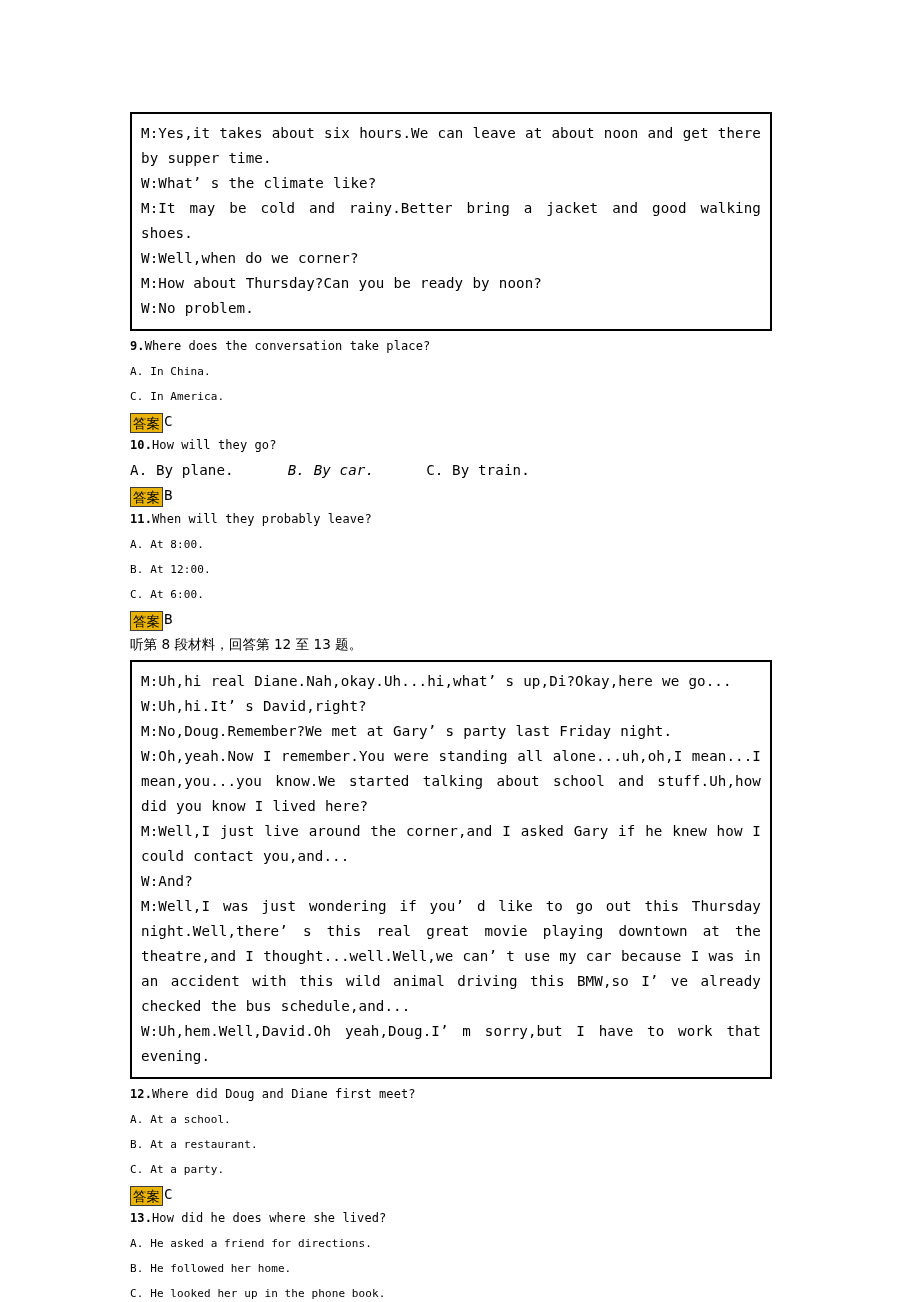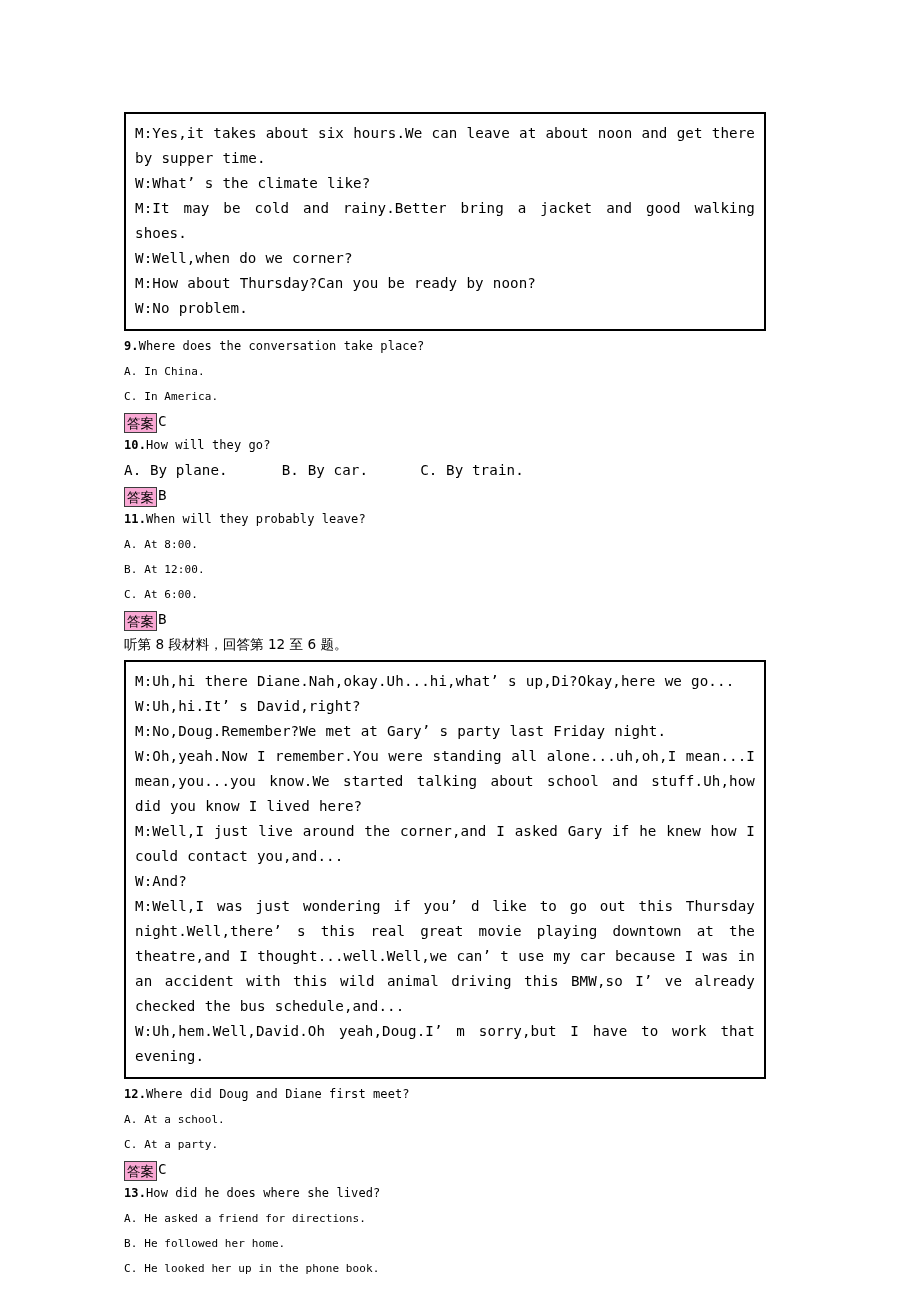--- a/index.html
+++ b/index.html
@@ -13,20 +13,21 @@
     font-family: "DejaVu Sans Mono", monospace;
     color: #000000;
     overflow: hidden;
   }
   .page {
     position: relative;
     width: 888px;
     height: 1302px;
     box-sizing: border-box;
     padding: 112px 122px 12px 124px;
+    margin-left: 6px;
   }
 
   
   .transcript {
     border: 2px solid #000000;
     box-sizing: border-box;
     padding: 7px 9px 8px 9px;
     margin: 0;
     background: #ffffff;
   }
@@ -63,34 +64,34 @@
     white-space: pre;
     letter-spacing: 0.1px;
   }
   .opt-inline {
     font-size: 14.2px;
     line-height: 25px;
     margin: 0;
     white-space: pre;
     letter-spacing: 0.1px;
   }
-  .opt-inline .slot-b { margin-left: 54px; }
+  .opt-inline .slot-b { margin-left: 54px; font-style: italic; }
   .opt-inline .slot-c { margin-left: 52px; }
 
   
   .answer-row {
     font-size: 14.2px;
     line-height: 24px;
     margin: 0;
     white-space: pre;
     display: block;
   }
   .answer-tag {
     display: inline-block;
-    background: #f9a8d4;
+    background: #eab308;
     border: 1px solid #3c3c3c;
     font-family: "DejaVu Sans", sans-serif;
     font-size: 13.5px;
     line-height: 16px;
     padding: 1px 2px 1px 2px;
     vertical-align: -2px;
     letter-spacing: 0px;
   }
   .answer-letter {
     font-family: "DejaVu Sans Mono", monospace;
@@ -139,40 +140,41 @@
   </div>
 
   <div class="qblock">
     <div class="qline"><span class="qnum">11.</span><span>When will they probably leave?</span></div>
     <div class="opt">A. At 8:00.</div>
     <div class="opt">B. At 12:00.</div>
     <div class="opt">C. At 6:00.</div>
     <div class="answer-row"><span class="answer-tag">答案</span><span class="answer-letter">B</span></div>
   </div>
 
-  <div class="cn-instruction">听第 8 段材料，回答第 12 至 6 题。</div>
+  <div class="cn-instruction">听第 8 段材料，回答第 12 至 13 题。</div>
 
   <div class="spacer-sm"></div>
 
   <div class="transcript">
-    <p>M:Uh,hi there Diane.Nah,okay.Uh...hi,what’ s up,Di?Okay,here we go...</p>
+    <p>M:Uh,hi real Diane.Nah,okay.Uh...hi,what’ s up,Di?Okay,here we go...</p>
     <p>W:Uh,hi.It’ s David,right?</p>
     <p>M:No,Doug.Remember?We met at Gary’ s party last Friday night.</p>
     <p>W:Oh,yeah.Now I remember.You were standing all alone...uh,oh,I mean...I mean,you...you know.We started talking about school and stuff.Uh,how did you know I lived here?</p>
     <p>M:Well,I just live around the corner,and I asked Gary if he knew how I could contact you,and...</p>
     <p>W:And?</p>
     <p>M:Well,I was just wondering if you’ d like to go out this Thursday night.Well,there’ s this real great movie playing downtown at the theatre,and I thought...well.Well,we can’ t use my car because I was in an accident with this wild animal driving this BMW,so I’ ve already checked the bus schedule,and...</p>
     <p>W:Uh,hem.Well,David.Oh yeah,Doug.I’ m sorry,but I have to work that evening.</p>
   </div>
 
   <div class="spacer-sm"></div>
 
   <div class="qblock">
     <div class="qline"><span class="qnum">12.</span><span>Where did Doug and Diane first meet?</span></div>
     <div class="opt">A. At a school.</div>
+    <div class="opt">B. At a restaurant.</div>
     <div class="opt">C. At a party.</div>
     <div class="answer-row"><span class="answer-tag">答案</span><span class="answer-letter">C</span></div>
   </div>
 
   <div class="qblock">
     <div class="qline"><span class="qnum">13.</span><span>How did he does where she lived?</span></div>
     <div class="opt">A. He asked a friend for directions.</div>
     <div class="opt">B. He followed her home.</div>
     <div class="opt">C. He looked her up in the phone book.</div>
   </div>

